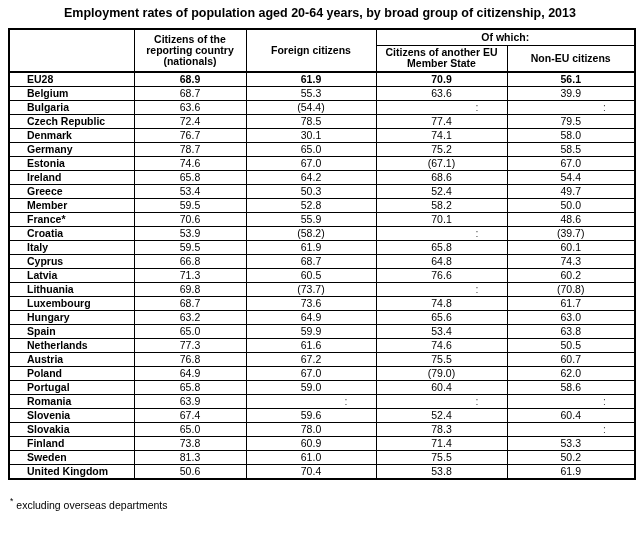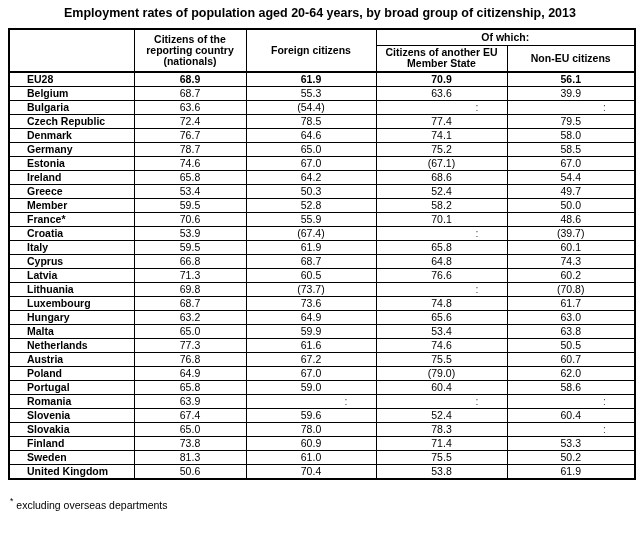--- a/index.html
+++ b/index.html
@@ -134,21 +134,21 @@
         <tr>
           <td class="country">Czech Republic</td>
           <td class="val">72.4</td>
           <td class="val">78.5</td>
           <td class="val">77.4</td>
           <td class="val">79.5</td>
         </tr>
         <tr>
           <td class="country">Denmark</td>
           <td class="val">76.7</td>
-          <td class="val">64.6</td>
+          <td class="val">30.1</td>
           <td class="val">74.1</td>
           <td class="val">58.0</td>
         </tr>
         <tr>
           <td class="country">Germany</td>
           <td class="val">78.7</td>
           <td class="val">65.0</td>
           <td class="val">75.2</td>
           <td class="val">58.5</td>
         </tr>
@@ -183,21 +183,21 @@
         <tr>
           <td class="country">France*</td>
           <td class="val">70.6</td>
           <td class="val">55.9</td>
           <td class="val">70.1</td>
           <td class="val">48.6</td>
         </tr>
         <tr>
           <td class="country">Croatia</td>
           <td class="val">53.9</td>
-          <td class="val">(67.4)</td>
+          <td class="val">(58.2)</td>
           <td class="val missing">:</td>
           <td class="val">(39.7)</td>
         </tr>
         <tr>
           <td class="country">Italy</td>
           <td class="val">59.5</td>
           <td class="val">61.9</td>
           <td class="val">65.8</td>
           <td class="val">60.1</td>
         </tr>
@@ -230,21 +230,21 @@
           <td class="val">61.7</td>
         </tr>
         <tr>
           <td class="country">Hungary</td>
           <td class="val">63.2</td>
           <td class="val">64.9</td>
           <td class="val">65.6</td>
           <td class="val">63.0</td>
         </tr>
         <tr>
-          <td class="country">Malta</td>
+          <td class="country">Spain</td>
           <td class="val">65.0</td>
           <td class="val">59.9</td>
           <td class="val">53.4</td>
           <td class="val">63.8</td>
         </tr>
         <tr>
           <td class="country">Netherlands</td>
           <td class="val">77.3</td>
           <td class="val">61.6</td>
           <td class="val">74.6</td>

